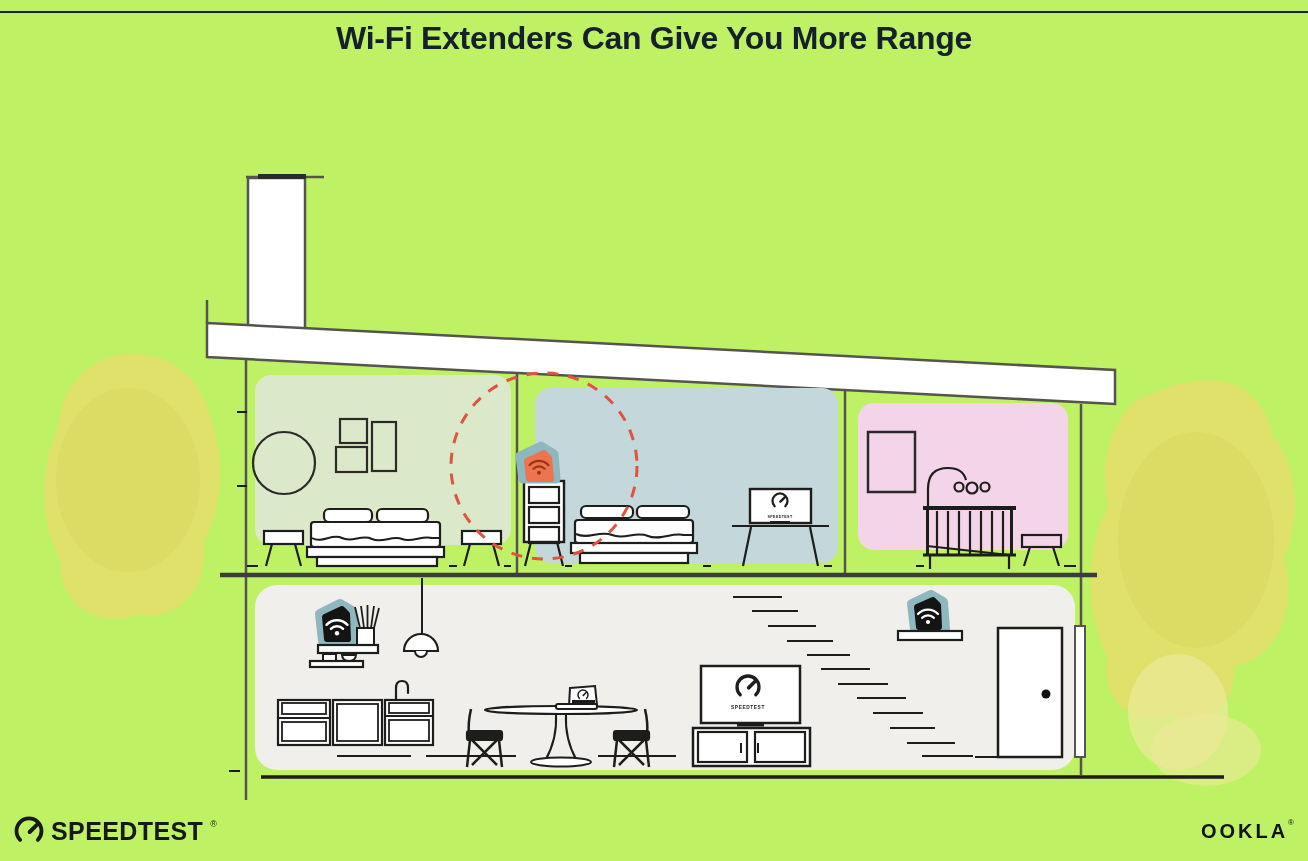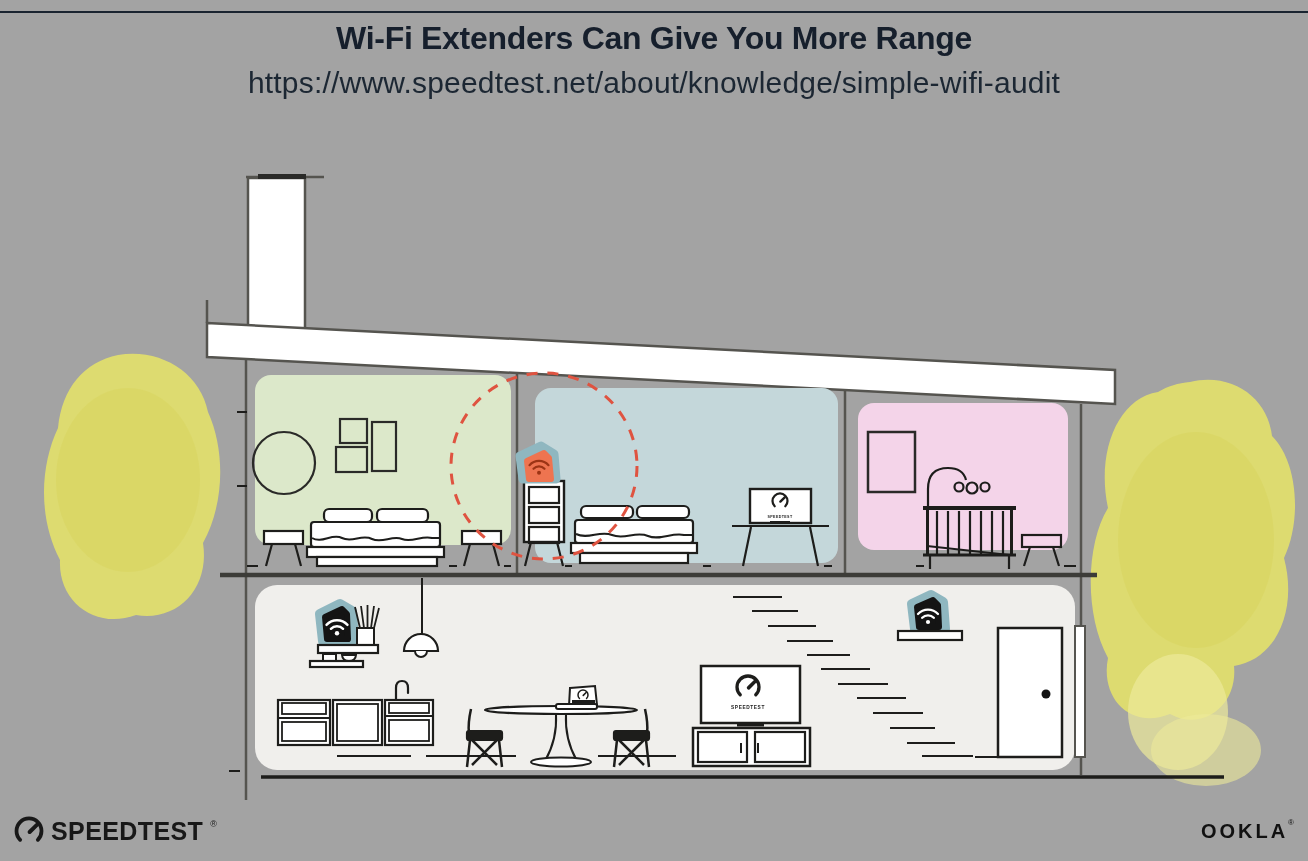--- a/index.html
+++ b/index.html
@@ -1,16 +1,16 @@
 <!DOCTYPE html>
 <html><head>
 <meta charset="utf-8">
 <style>
   html,body{margin:0;padding:0;background:#ffffff;}
-  .page{position:relative;width:1308px;height:861px;background:#a3a3a3;overflow:hidden;
+  .page{position:relative;width:1308px;height:861px;background:#bef264;overflow:hidden;
         font-family:"Liberation Sans",sans-serif;color:#161f2c;}
   .top-divider{position:absolute;top:11px;left:0;width:1308px;height:2px;background:#1a2430;}
   .hdr{position:absolute;top:20px;left:0;width:100%;text-align:center;}
   .hdr h1{margin:0;font-size:32px;font-weight:700;letter-spacing:-0.3px;color:#161f2c;}
   .hdr .url{margin-top:9px;font-size:30px;font-weight:400;letter-spacing:0.2px;color:#1c2733;}
   svg.scene{position:absolute;left:0;top:0;width:1308px;height:861px;display:block;}
   .footer-left{position:absolute;left:14px;top:816px;display:flex;align-items:center;gap:7px;color:#181818;}
   .footer-left .word{font-size:25px;font-weight:700;letter-spacing:0.4px;}
   .footer-left sup{font-size:9px;position:relative;top:-7px;}
   .footer-right{position:absolute;right:14px;top:820px;color:#111111;}
@@ -19,21 +19,20 @@
 </style>
 </head>
 <body>
 
 <div class="page">
 
   <div class="top-divider"></div>
 
   <header class="hdr">
     <h1>Wi-Fi Extenders Can Give You More Range</h1>
-    <div class="url">https://www.speedtest.net/about/knowledge/simple-wifi-audit</div>
   </header>
 
   <svg class="scene" viewBox="0 0 1308 861">
     <defs>
       <g id="gauge-icon">
         <path d="M-7.07,7.07 A10,10 0 1 1 7.07,7.07" fill="none" stroke="currentColor" stroke-width="3" stroke-linecap="round"></path>
         <path d="M0.5,0.8 L6.3,-4.9" fill="none" stroke="currentColor" stroke-width="3.2" stroke-linecap="round"></path>
       </g>
       <g id="wifi-icon">
         <circle cx="0" cy="5" r="2.1" fill="currentColor" stroke="none"></circle>

